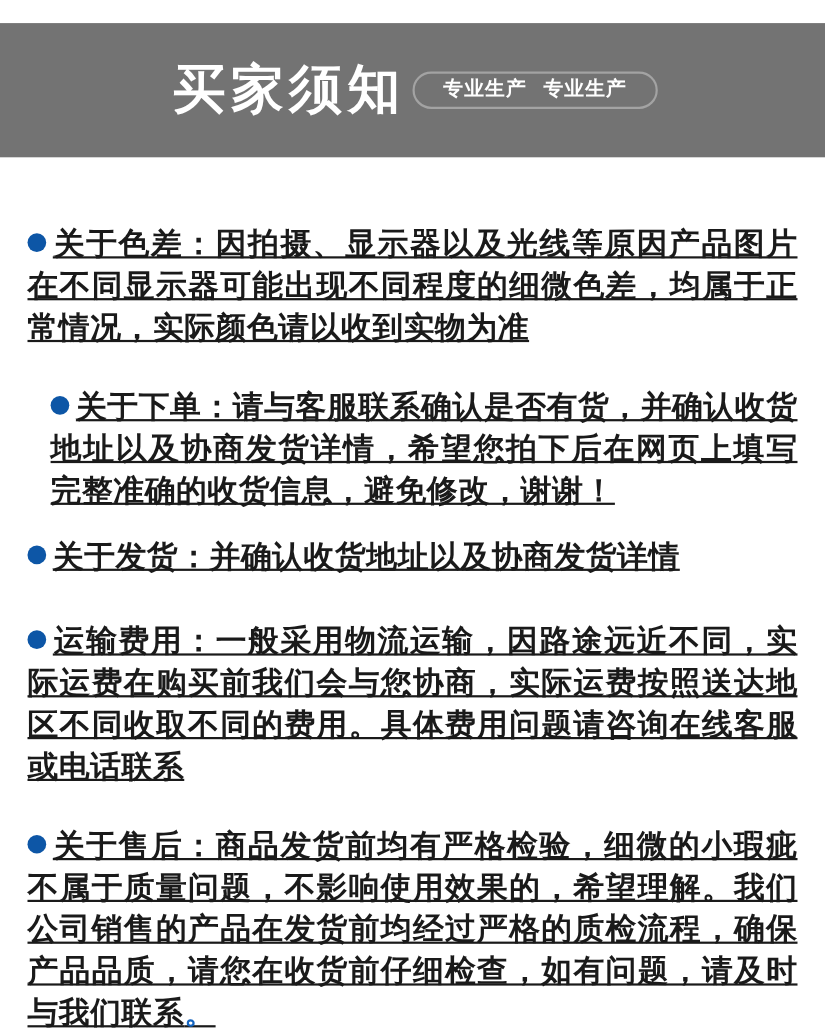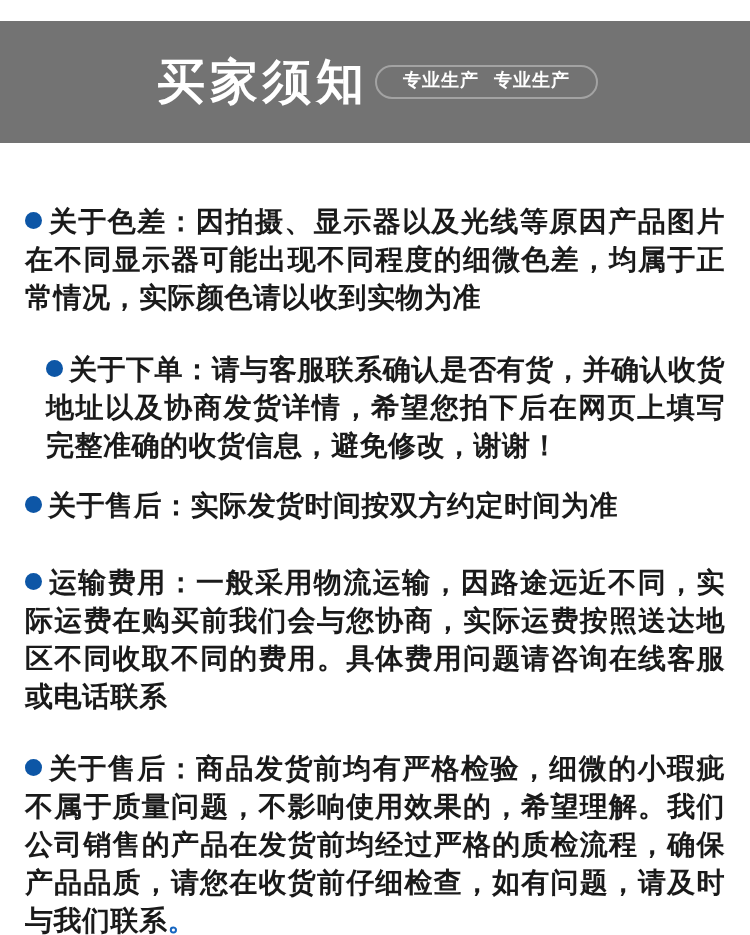--- a/index.html
+++ b/index.html
@@ -55,20 +55,21 @@
     padding: 60px 25px 0 25px;
   }
   .notice {
     margin: 0;
     color: #1a1a1a;
     font-size: 28px;
     font-weight: 700;
     line-height: 1.36;
     text-align: justify;
     letter-spacing: 0.5px;
+    text-decoration: underline;
   }
   .notice-1 { margin-bottom: 34px; }
   .notice-2 { margin-bottom: 22px; margin-left: 21px; }
   .notice-3 { margin-bottom: 38px; }
   .notice-4 { margin-bottom: 34px; }
   .notice-5 { margin-bottom: 0; }
   .bullet {
     display: inline-block;
     width: 17px;
     height: 17px;
@@ -98,21 +99,21 @@
 
     <p class="notice notice-1">
       <span class="bullet"></span><span>关于色差：因拍摄、显示器以及光线等原因产品图片在不同显示器可能出现不同程度的细微色差，均属于正常情况，实际颜色请以收到实物为准</span><span class="blue-punct"></span>
     </p>
 
     <p class="notice notice-2">
       <span class="bullet"></span><span>关于下单：请与客服联系确认是否有货，并确认收货地址以及协商发货详情，希望您拍下后在网页上填写完整准确的收货信息，避免修改，谢谢！</span><span class="blue-punct"></span>
     </p>
 
     <p class="notice notice-3">
-      <span class="bullet"></span><span>关于售后：实际发货时间按双方约定时间为准</span><span class="blue-punct"></span>
+      <span class="bullet"></span><span>关于发货：并确认收货地址以及协商发货详情</span><span class="blue-punct"></span>
     </p>
 
     <p class="notice notice-4">
       <span class="bullet"></span><span>运输费用：一般采用物流运输，因路途远近不同，实际运费在购买前我们会与您协商，实际运费按照送达地区不同收取不同的费用。具体费用问题请咨询在线客服或电话联系</span><span class="blue-punct"></span>
     </p>
 
     <p class="notice notice-5">
       <span class="bullet"></span><span>关于售后：商品发货前均有严格检验，细微的小瑕疵不属于质量问题，不影响使用效果的，希望理解。我们公司销售的产品在发货前均经过严格的质检流程，确保产品品质，请您在收货前仔细检查，如有问题，请及时与我们联系</span><span class="blue-punct">。</span>
     </p>
 

